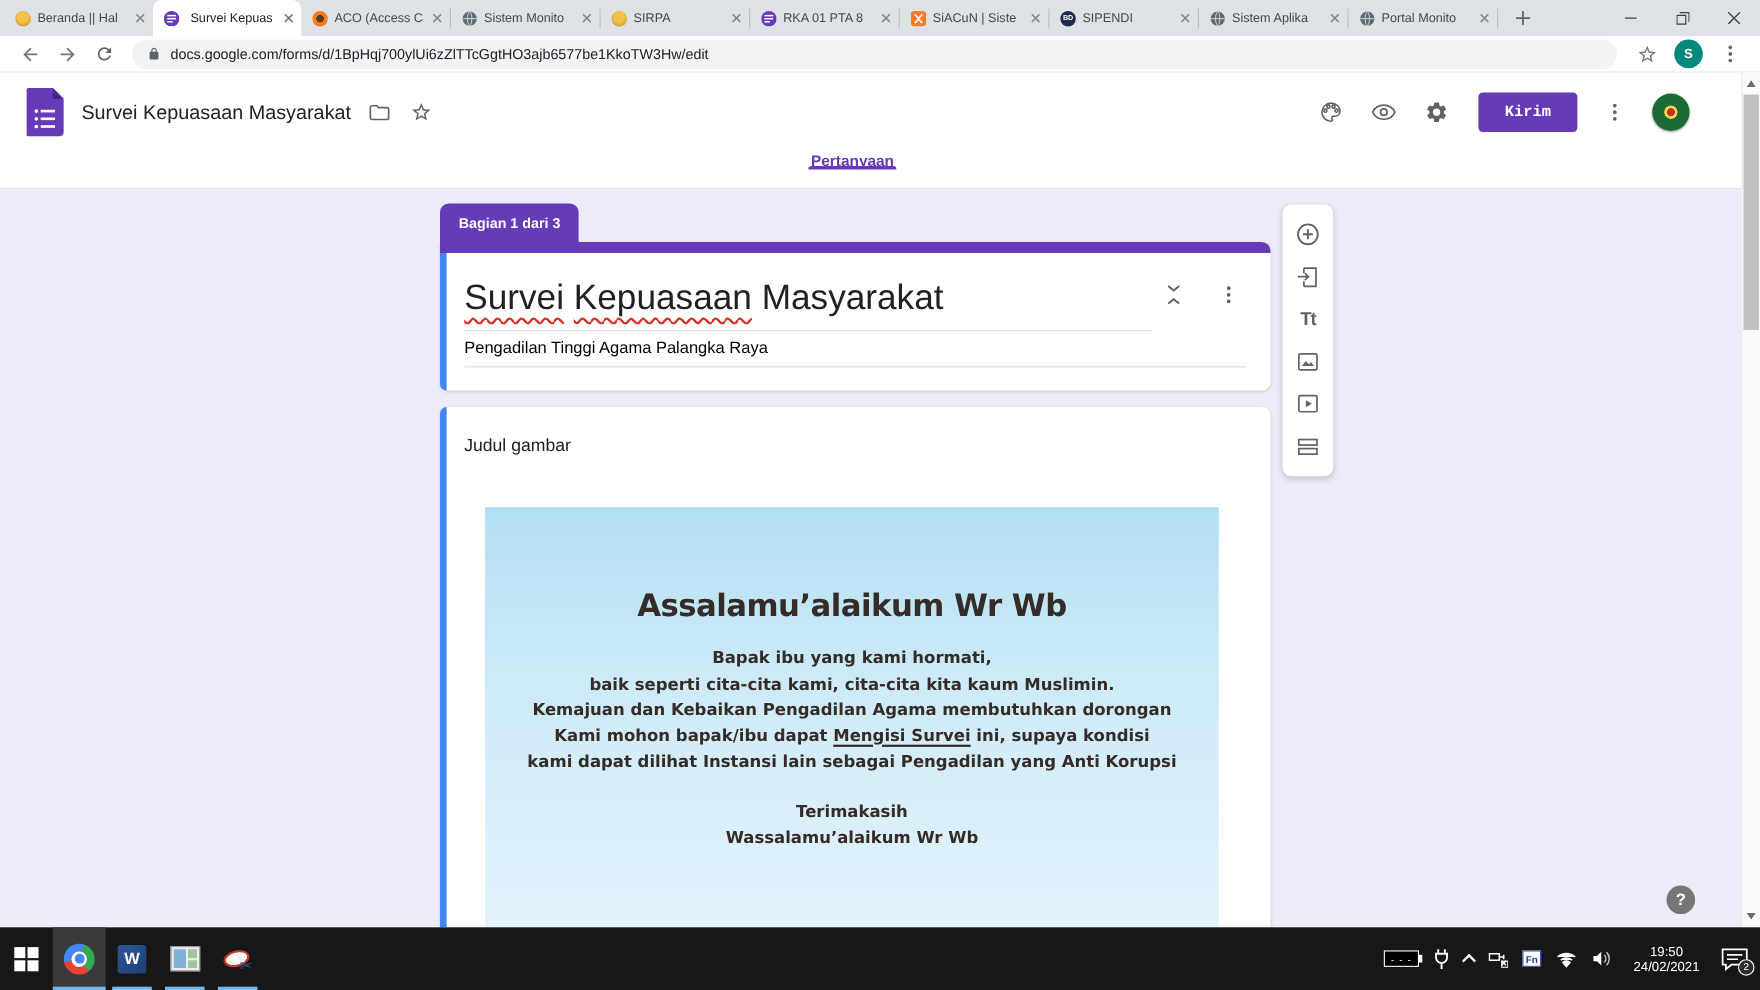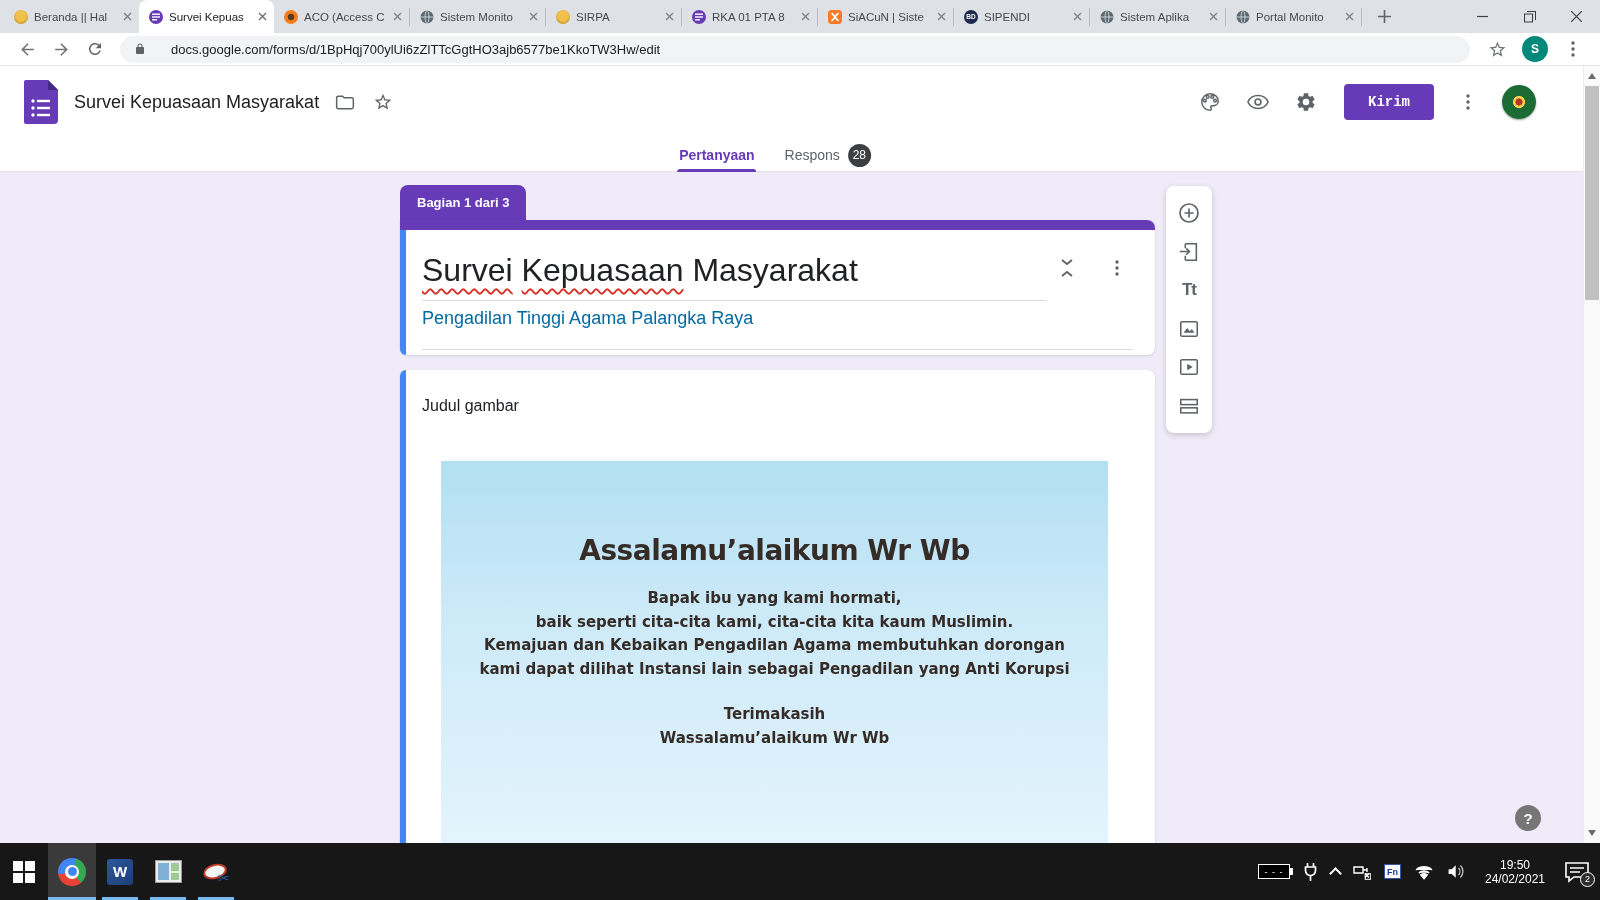--- a/index.html
+++ b/index.html
@@ -6,40 +6,40 @@
   html,body { width:1600px; height:900px; overflow:hidden; }
   .screen { position:relative; width:1600px; height:900px; background:#fff;
             font-family:"Liberation Sans", sans-serif; overflow:hidden; }
 
   
   .tabstrip { position:absolute; top:0; left:0; width:1600px; height:33px;
               background:#dee1e6; display:flex; align-items:flex-end; }
   .tabs { display:flex; align-items:center; height:33px; padding-left:4px; }
   .tab { width:135px; height:33px; display:flex; align-items:center; gap:6px;
          padding:0 7px 0 10px; position:relative; color:#45494d; font-size:11.5px; cursor:default; }
-  .tab.active { background:#fff; border-radius:8px 8px 0 0; color:#202124; }
+  .tab.active { background:#fff; border-radius:8px 8px 0 0; color:#202124;text-align:center; }
   .tab-title { flex:1; white-space:nowrap; overflow:hidden; }
   .tab-close { flex:none; opacity:.75; }
   .tsep { width:1px; height:18px; background:#9aa0a6; opacity:.55; flex:none; }
   .fav { width:14px; height:14px; flex:none; border-radius:50%; display:flex;
          align-items:center; justify-content:center; }
   .fav-yellow { background:radial-gradient(circle at 50% 42%, #f2c14a 45%, #a97f12 100%); }
   .fav-orange { background:radial-gradient(circle at 50% 50%, #5d3a1a 0 34%, #f57c1f 36%); }
   .fav-bd { background:#1d2b4f; color:#fff; font-size:6.5px; font-weight:bold; }
   .fav-sq { border-radius:3px; }
   .newtab { width:28px; height:28px; margin-left:8px; display:flex; align-items:center; justify-content:center; }
   .wincontrols { position:absolute; right:0; top:0; height:33px; display:flex; }
   .winbtn { width:47px; height:33px; display:flex; align-items:center; justify-content:center; }
 
   
   .addrbar { position:absolute; top:33px; left:0; width:1600px; height:33px; background:#fff;
              display:flex; align-items:center; border-bottom:1px solid #e3e5e8; padding:0 10px; }
   .navbtn { width:28px; height:28px; display:flex; align-items:center; justify-content:center; margin:0 3px; }
   .urlpill { flex:1; height:27px; background:#f1f3f4; border-radius:14px; margin:0 10px 0 8px;
-             display:flex; align-items:center; padding:0 14px; gap:25px; }
+             display:flex; align-items:center; padding:0 14px; gap:9px; }
   .urltext { font-size:13px; color:#202124; white-space:nowrap; overflow:hidden; }
   .avatar-s { width:26px; height:26px; border-radius:50%; background:#00897b; color:#fff;
               font-size:12px; font-weight:bold; display:flex; align-items:center; justify-content:center; margin:0 8px; }
 
   
   .fheader { position:absolute; top:66px; left:0; width:1600px; height:72px; background:#fff;
              display:flex; align-items:center; }
   .forms-logo { margin-left:24px; flex:none; }
   .doc-title { margin-left:16px; font-size:18px; color:#202124; white-space:nowrap; }
   .hicon { width:24px; height:24px; display:flex; align-items:center; justify-content:center; margin-left:14px; }
@@ -48,21 +48,21 @@
   .kirim { height:36px; padding:0 24px; background:#673ab7; color:#fff; border:none; border-radius:4px;
            font-size:14px; font-weight:bold; margin:0 10px 0 14px; font-family:Liberation Mono, monospace; }
   .avatar-org { width:34px; height:34px; border-radius:50%; margin-left:10px;
                 background:radial-gradient(circle at 50% 50%, #b8352c 0 14%, #ffd24d 16% 24%, #1c6b34 26% 78%, #d4c23a 80% 88%, #15551f 90%);
                 box-shadow:0 1px 2px rgba(0,0,0,.4); }
 
   
   .fnav { position:absolute; top:138px; left:0; width:1600px; height:34px; background:#fff;
           border-bottom:1px solid #e0e0e0; }
   .fnav-inner { position:absolute; left:775px; top:0; transform:translateX(-50%); height:34px;
-                display:flex; align-items:center; gap:30px; }
+                display:flex; align-items:center; gap:30px;flex-direction:column; }
   .fnav-tab { font-size:14px; color:#5f6368; position:relative; height:34px; display:flex; align-items:center; gap:8px; }
   .fnav-tab.active { color:#673ab7; font-weight:bold; }
   .fnav-underline { position:absolute; bottom:0; left:-2px; right:-2px; height:3px; background:#673ab7;
                     border-radius:3px 3px 0 0; }
   .resp-badge { width:23px; height:23px; border-radius:50%; background:#3c4043; color:#fff;
                 font-size:12px; display:flex; align-items:center; justify-content:center; }
 
   
   .content { position:absolute; top:172px; left:0; width:1600px; height:671px;
              background:#f0ebf8; overflow:hidden; }
@@ -74,22 +74,22 @@
   .blue-strip { position:absolute; left:0; top:0; bottom:0; width:6px; background:#4285f4;
                 border-radius:8px 0 0 8px; }
   .title-card { top:48px; height:135px; border-radius:0 8px 8px 8px; }
   .title-card .topbar { position:absolute; top:0; left:0; right:0; height:10px; background:#673ab7;
                         border-radius:0 8px 0 0; }
   .title-card .blue-strip { top:10px; border-radius:0 0 0 8px; }
   .ftitle { position:absolute; left:22px; top:32px; width:625px; font-size:32px; color:#202124;
             border-bottom:1px solid #dadce0; padding-bottom:11px; white-space:nowrap; }
   .sq { text-decoration-line:underline; text-decoration-style:wavy; text-decoration-color:#d93025;
         text-decoration-thickness:1.5px; text-underline-offset:7px; }
-  .fsubtitle { position:absolute; left:22px; top:88px; width:711px; font-size:18px; color:#0369a1;
-               border-bottom:1px solid #dadce0; padding-bottom:20px; }
+  .fsubtitle { position:absolute; left:22px; top:88px; width:711px; font-size:15px; color:#000000;
+               border-bottom:1px solid #dadce0; padding-bottom:8px; }
   .card-icons { position:absolute; top:36px; left:655px; display:flex; gap:26px; }
   .cicon { width:24px; height:24px; display:flex; align-items:center; justify-content:center; }
 
   .image-card { top:198px; height:620px; }
   .img-caption { position:absolute; left:22px; top:27px; font-size:16px; color:#202124; }
   .form-image { position:absolute; left:41px; top:91px; width:667px; height:520px;
                 background:linear-gradient(180deg,#b2dff2 0%, #cdeaf8 30%, #e4f4fc 75%, #dff2fa 100%);
                 text-align:center; color:#362c27; font-family:"DejaVu Sans",sans-serif; font-weight:bold; }
   .img-heading { padding-top:73px; font-size:28px; letter-spacing:-.5px; }
   .img-body { margin-top:20px; }
@@ -430,20 +430,21 @@
 
     <div class="card image-card">
       <div class="blue-strip"></div>
       <div class="img-caption">Judul gambar</div>
       <div class="form-image">
         <div class="img-heading">Assalamu’alaikum Wr Wb</div>
         <div class="img-body">
           <div class="img-line">Bapak ibu yang kami hormati,</div>
           <div class="img-line">baik seperti cita-cita kami, cita-cita kita kaum Muslimin.</div>
           <div class="img-line">Kemajuan dan Kebaikan Pengadilan Agama membutuhkan dorongan</div>
+          <div class="img-line"><span>Kami mohon bapak/ibu dapat </span><u>Mengisi Survei</u><span> ini, supaya kondisi</span></div>
           <div class="img-line">kami dapat dilihat Instansi lain sebagai Pengadilan yang Anti Korupsi</div>
         </div>
         <div class="img-closing">
           <div class="img-line">Terimakasih</div>
           <div class="img-line">Wassalamu’alaikum Wr Wb</div>
         </div>
       </div>
     </div>
 
     <div class="side-toolbar">

